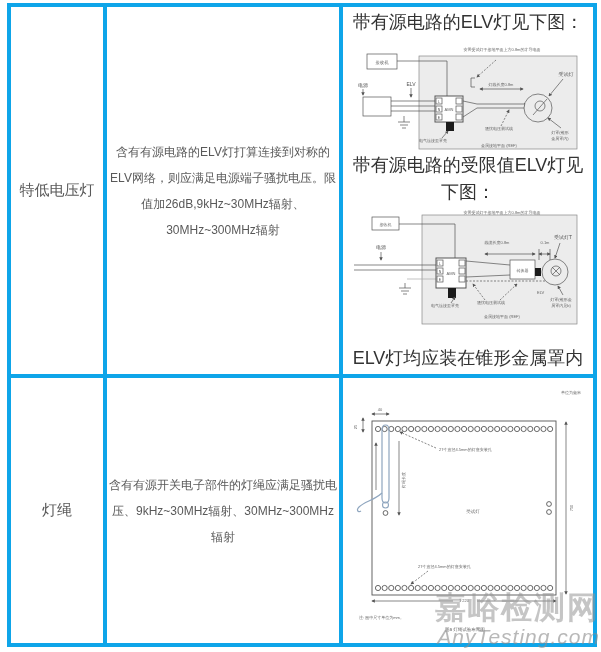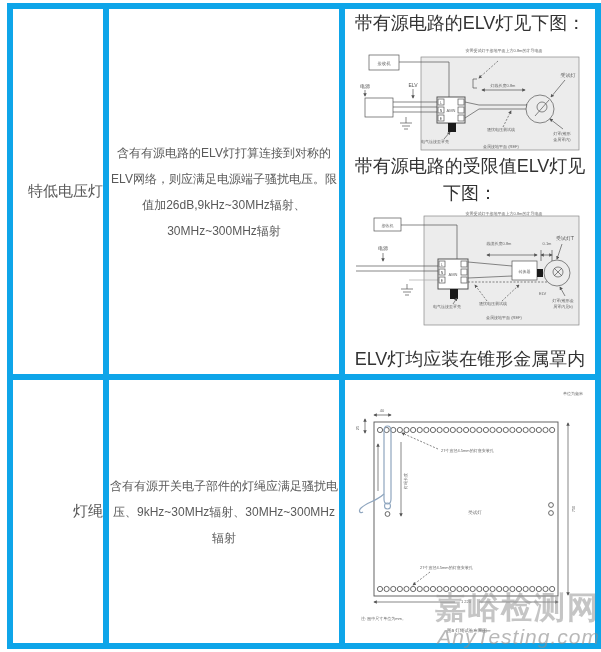--- a/index.html
+++ b/index.html
@@ -1,22 +1,22 @@
 <!DOCTYPE html>
 <html><head>
 <meta charset="utf-8">
 <style>
   html,body{margin:0;padding:0;background:#fff;}
   .page{position:relative;width:601px;height:652px;background:#fff;overflow:hidden;
         font-family:"Liberation Sans","DejaVu Sans",sans-serif;}
   table.tbl{position:absolute;left:7px;top:3px;border-collapse:collapse;table-layout:fixed;}
-  .tbl td{border:6px solid #0ea5e9;vertical-align:middle;padding:0;}
+  .tbl td{border:4px solid #0ea5e9;vertical-align:middle;padding:0;}
   tr.r1{height:371px;}
   tr.r2{height:269px;}
-  .label-cell{text-align:right;color:#595959;font-size:15px;}
+  .label-cell{text-align:center;color:#595959;font-size:15px;}
   .desc-cell{text-align:center;color:#595959;font-size:12px;line-height:26px;padding:0 9px;}
   .fig-cell{text-align:center;vertical-align:top;padding:2px 0 0 0;}
   .fig-cell2{text-align:center;vertical-align:middle;padding:0;}
   .cap{font-size:18px;color:#333;line-height:27px;padding:1px 2px;}
   svg{display:block;margin:0 auto;}
   svg text{stroke:none;}
   .tx{font-size:4.5px;fill:#666;}
   .tx4{font-size:4px;fill:#666;}
   .tx5{font-size:5px;fill:#555;}
   .tx35{font-size:3.5px;fill:#555;}

